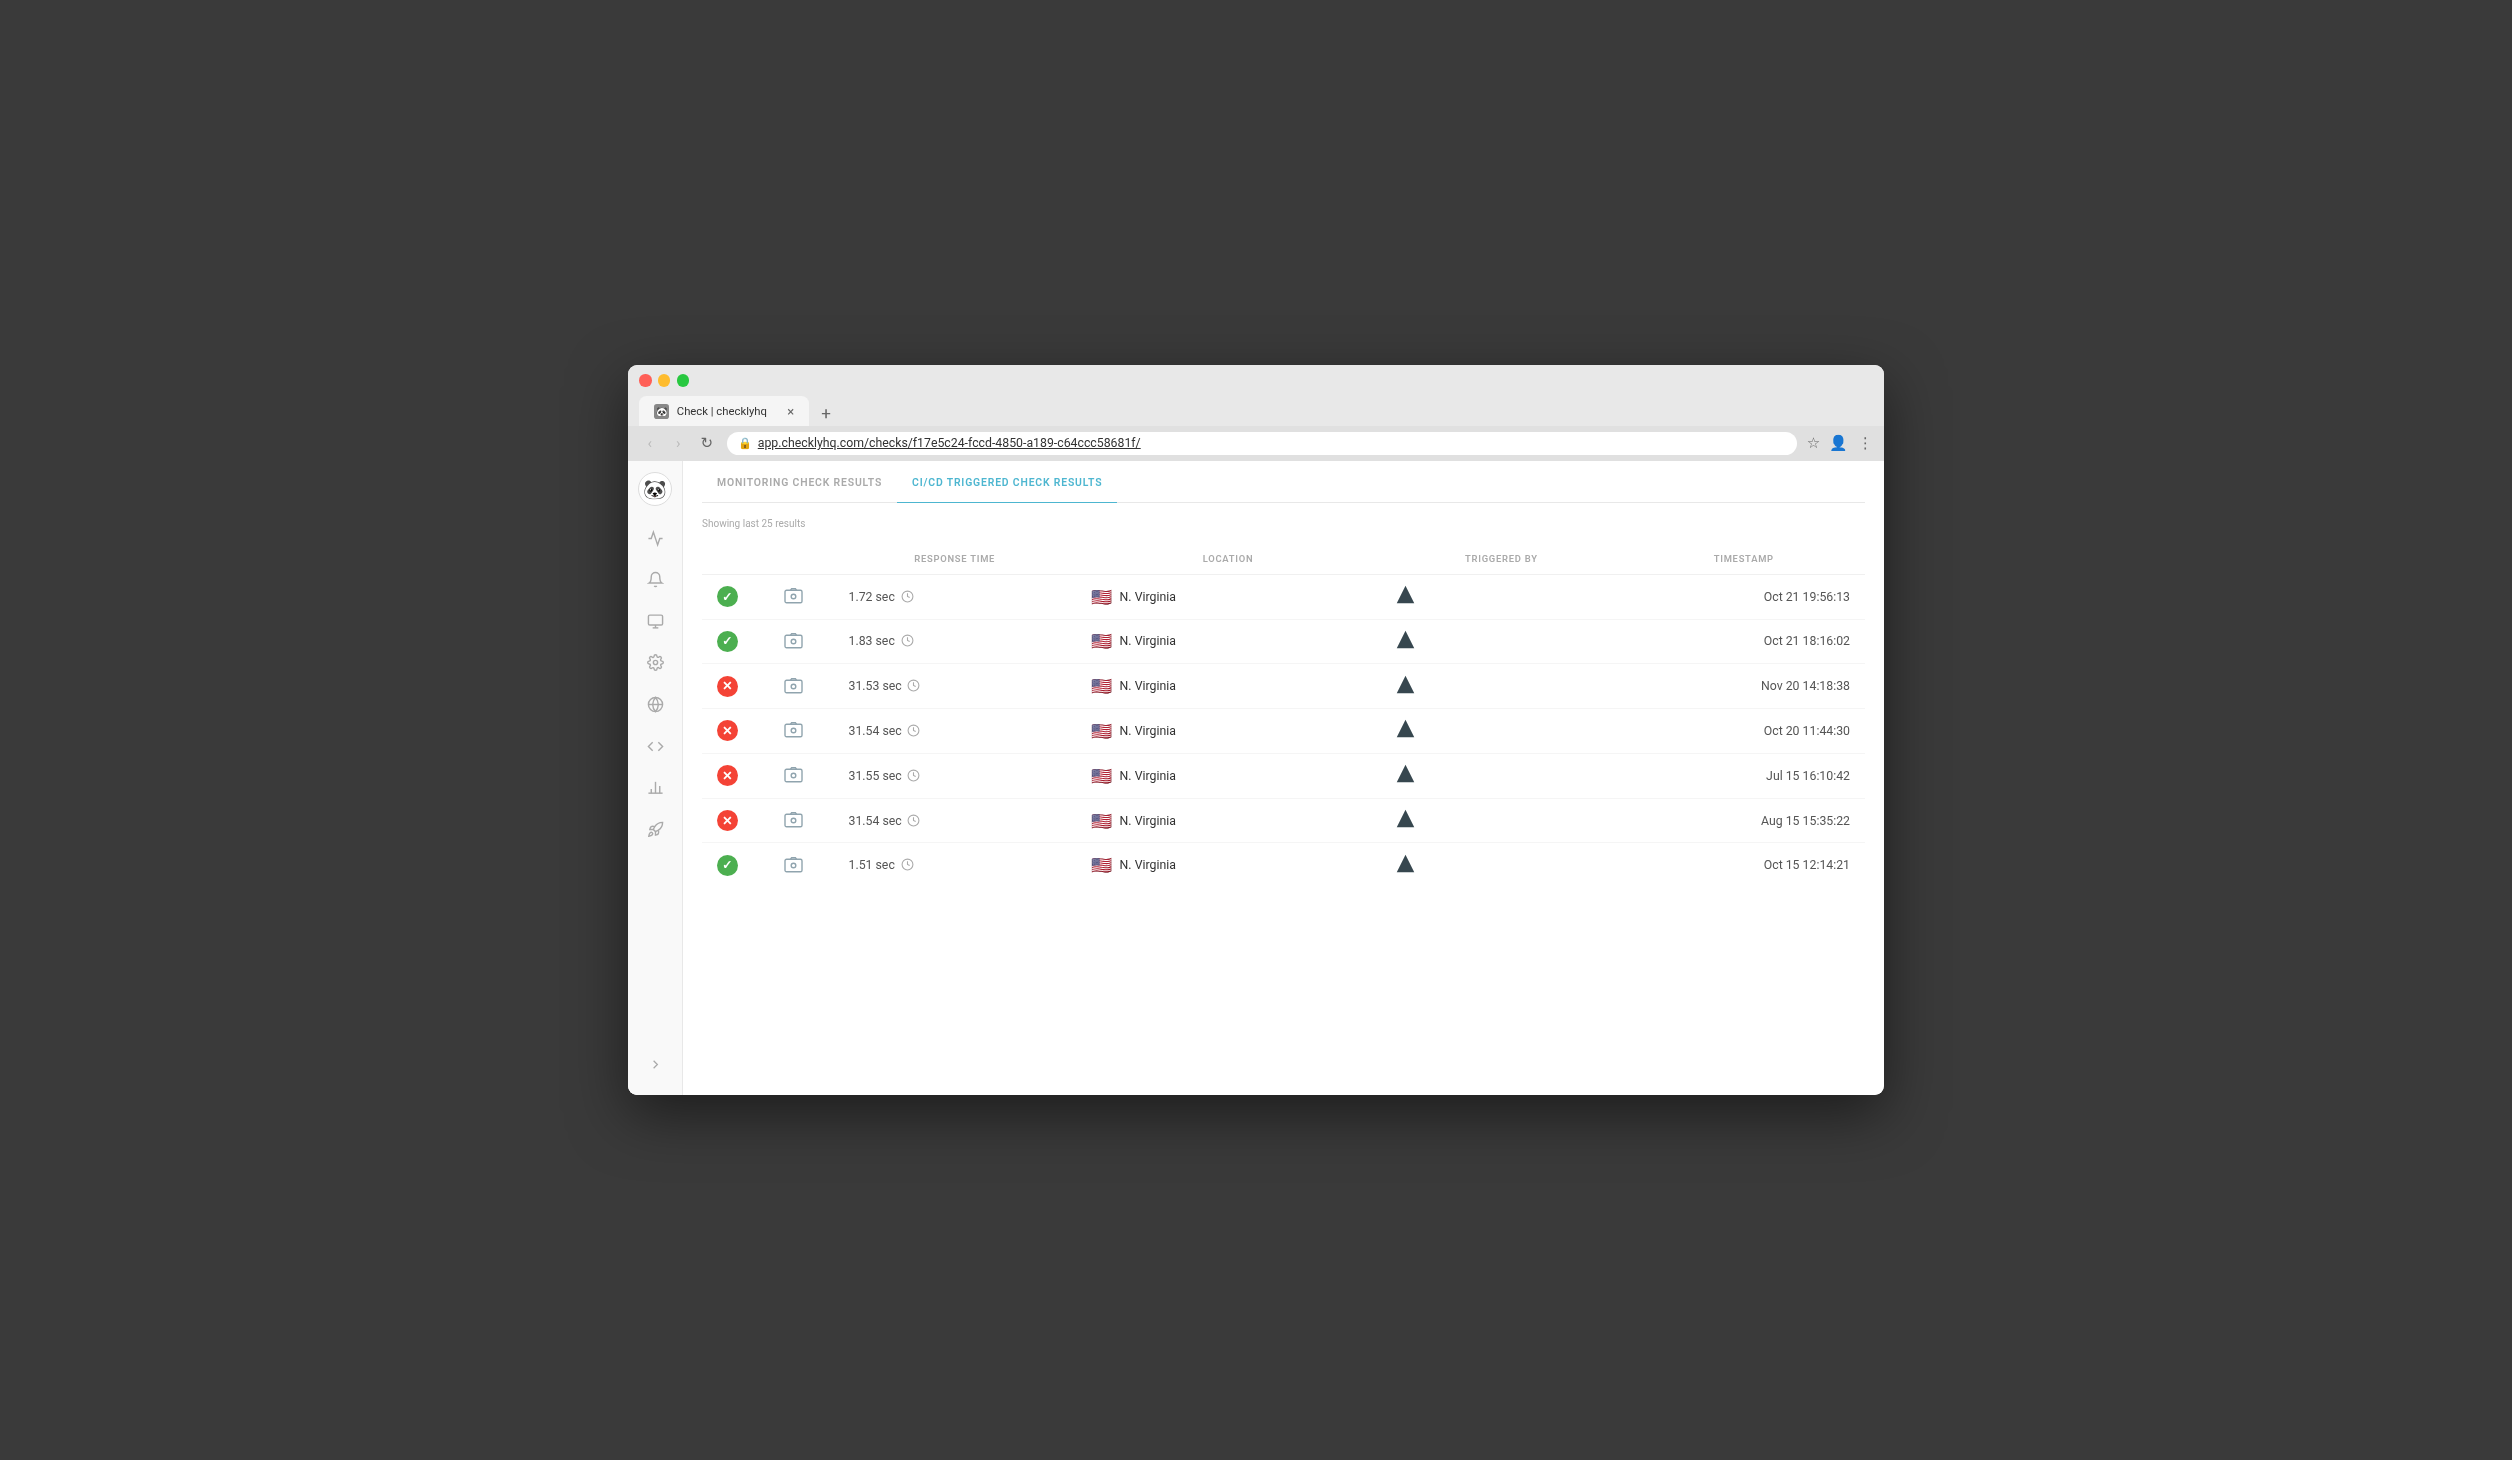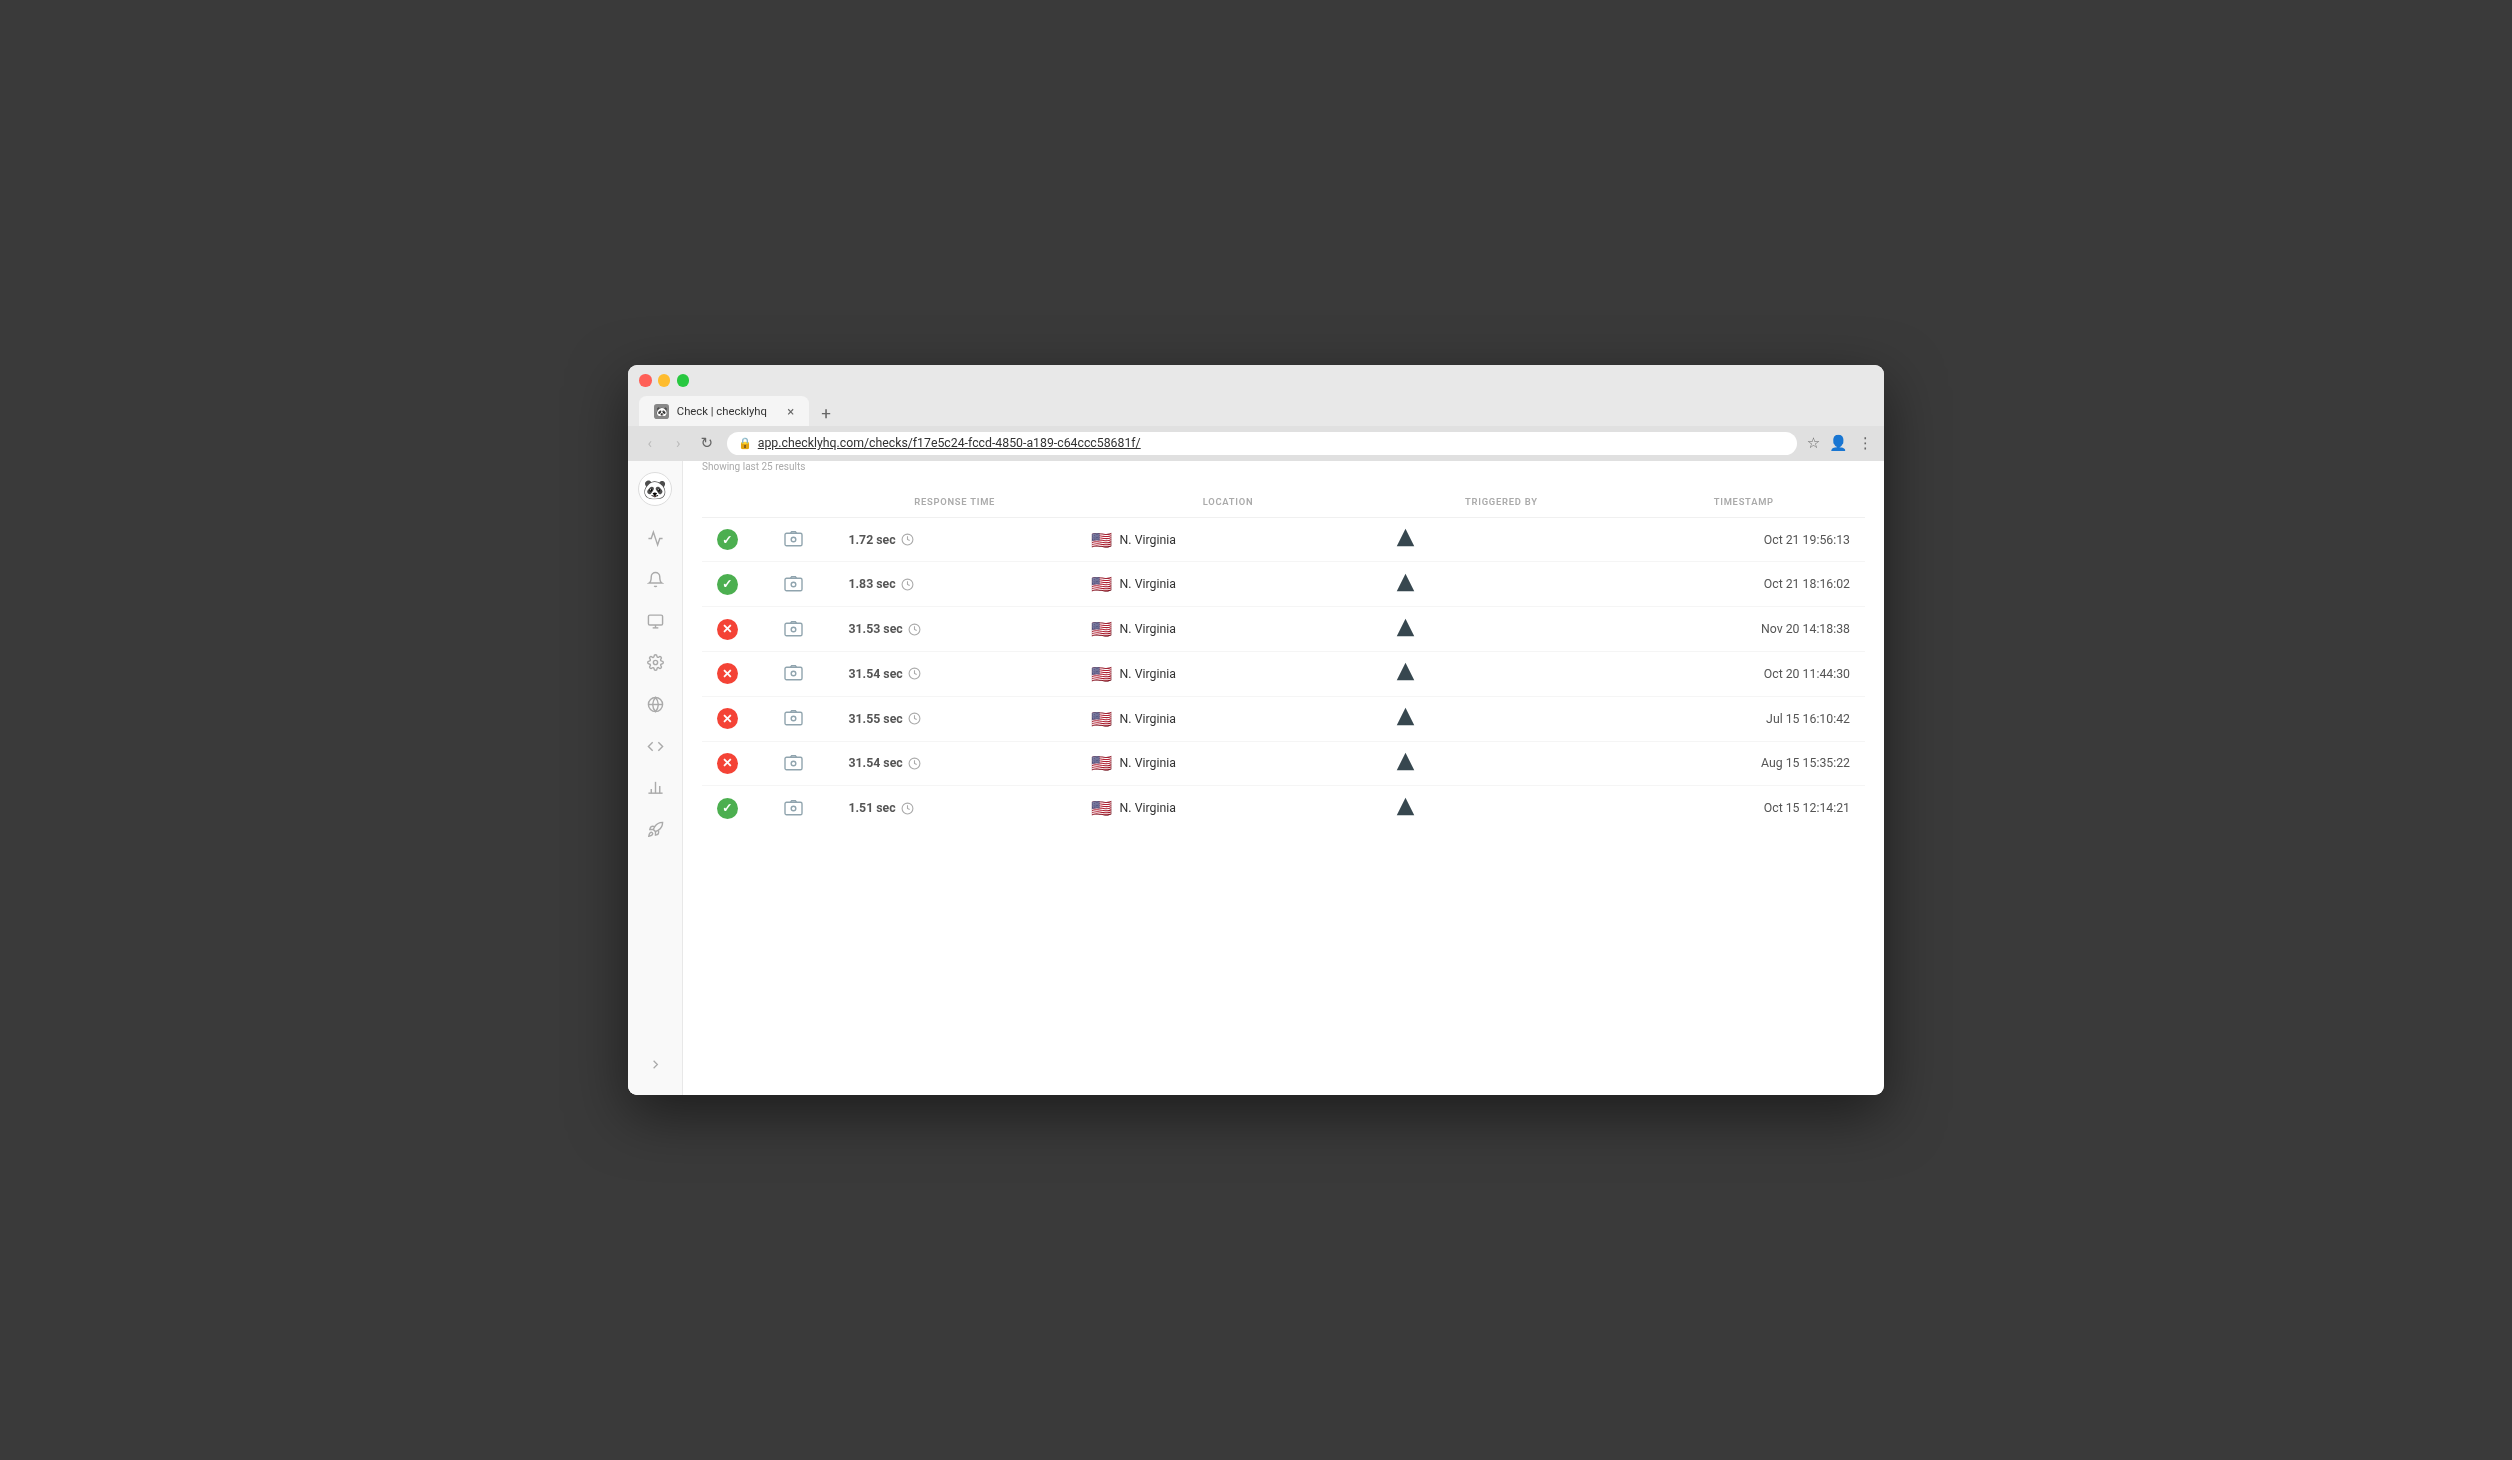--- a/index.html
+++ b/index.html
@@ -260,24 +260,23 @@
       height: 21px;
       color: #90a4ae;
       font-size: 15px;
       display: flex;
       align-items: center;
       justify-content: center;
     }
     
     .response-time {
       display: flex;
-      align-items: center;
+      align-items: flex-start;
       gap: 5.7px;
       color: #555;
-      font-weight: bold;
     }
     .clock-icon {
       color: #aaa;
       font-size: 12.3px;
     }
     
     .location-cell {
       display: flex;
       align-items: center;
       gap: 7.5px;
@@ -396,20 +395,28 @@
       </div>
       <div class="sidebar-icon sidebar-expand">
         <svg width="15" height="15" viewBox="0 0 24 24" fill="none" stroke="#aaa" stroke-width="2">
           <polyline points="9 18 15 12 9 6"></polyline>
         </svg>
       </div>
     </div>
 
     <div class="page-content">
 
+      <div class="results-tabs">
+        <div class="results-tab">
+          <span>MONITORING CHECK RESULTS</span>
+        </div>
+        <div class="results-tab active">
+          <span>CI/CD TRIGGERED CHECK RESULTS</span>
+        </div>
+      </div>
 
       <div class="showing-results">Showing last 25 results</div>
 
       <table class="results-table">
         <thead>
           <tr>
             <th class="col-status"></th>
             <th class="col-screenshot"></th>
             <th class="col-response">
               <span>RESPONSE TIME</span>

